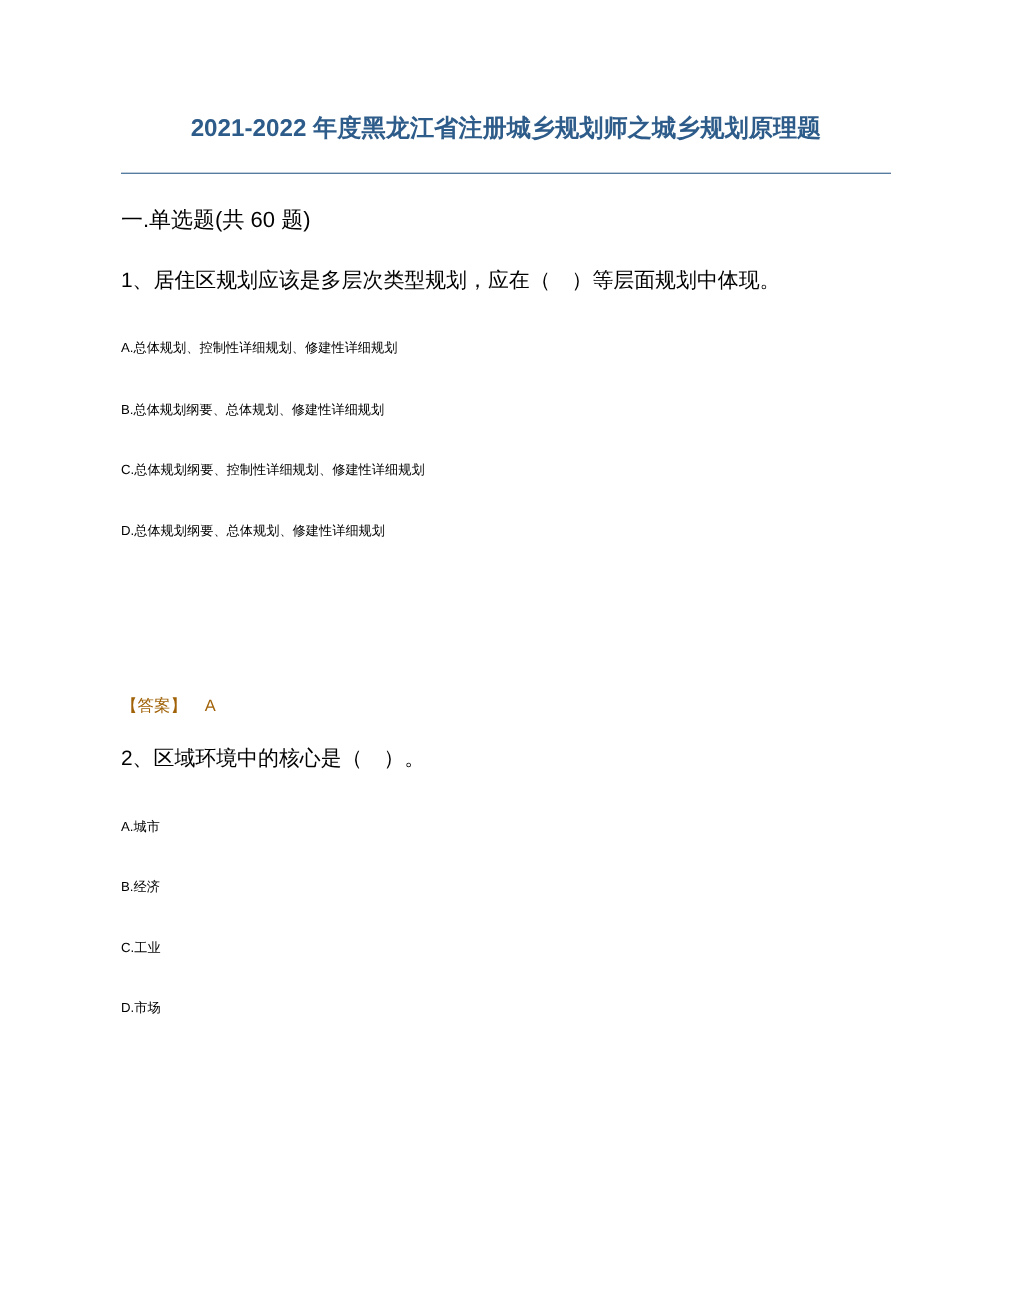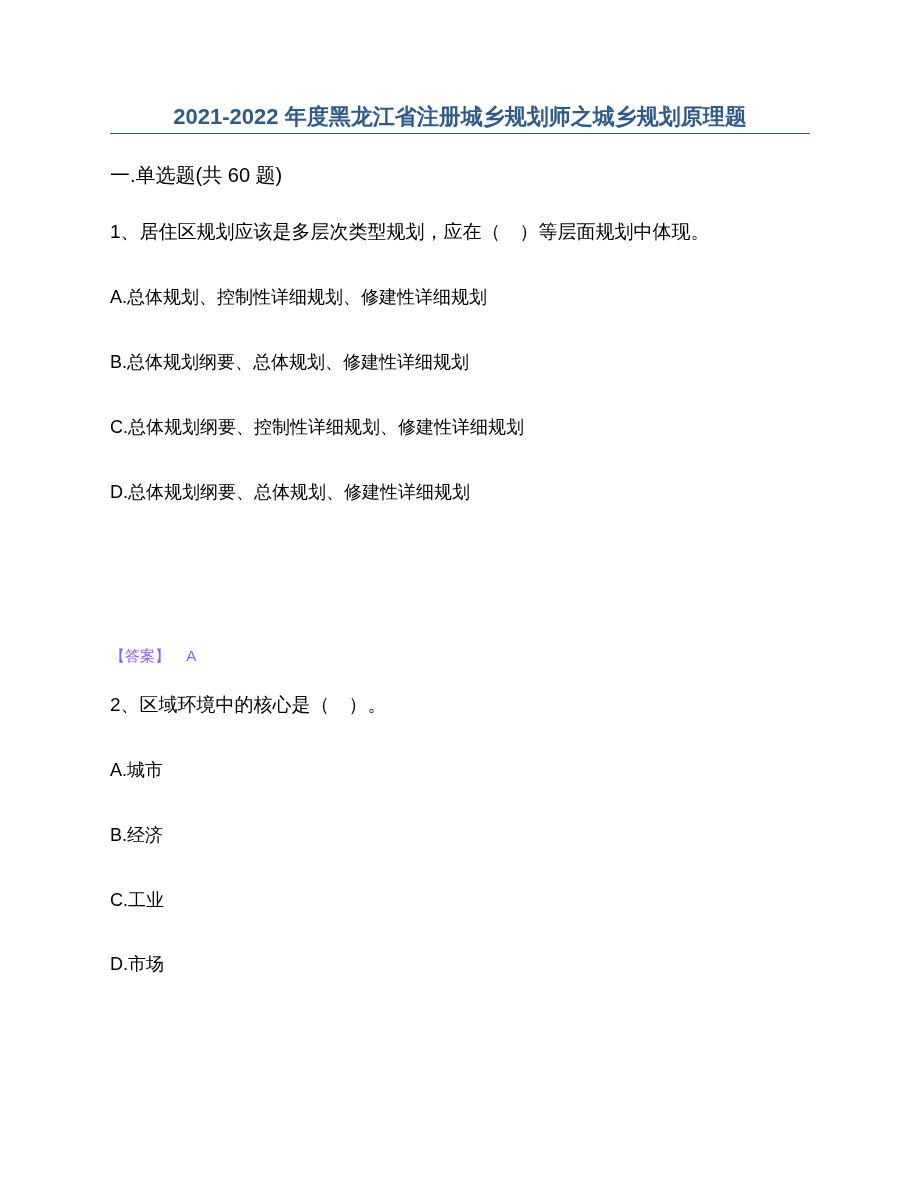--- a/index.html
+++ b/index.html
@@ -14,46 +14,46 @@
       height: 1191px;
       padding: 100px 110px 60px 110px;
       color: #000;
     }
     .title {
       color: #2e5c8a;
       font-size: 22px;
       font-weight: bold;
       text-align: center;
       line-height: 1.5;
-      margin-bottom: 0;
+      margin-bottom: 24px;
     }
     .title-underline {
       border-bottom: 1px solid #2e5c8a;
       margin-bottom: 28px;
     }
     .section-header {
       font-size: 20px;
       color: #000;
       margin-bottom: 28px;
     }
     .question-text {
       font-size: 19px;
       color: #000;
       margin-bottom: 36px;
       line-height: 1.6;
     }
     .option {
-      font-size: 18px;
+      font-size: 12px;
       color: #000;
       margin-bottom: 36px;
       line-height: 1.6;
     }
     .answer-label {
       font-size: 15px;
-      color: #8b5cf6;
+      color: #a16207;
       margin-top: 140px;
       margin-bottom: 24px;
     }
     .answer-letter {
       margin-left: 12px;
     }
   </style>
 </head>
 <body>
 

